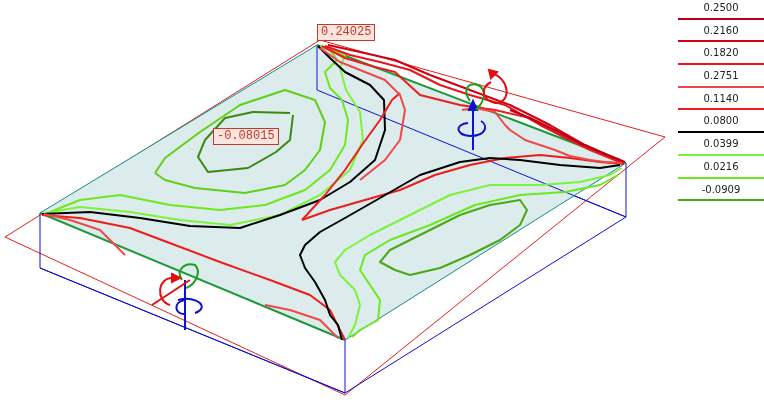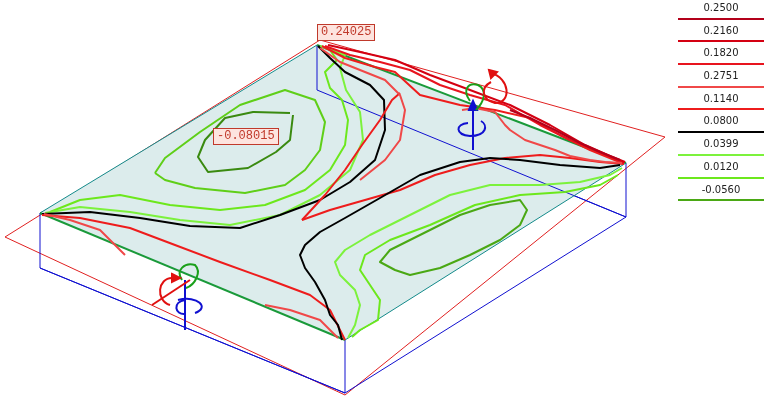--- a/index.html
+++ b/index.html
@@ -116,20 +116,20 @@
     </div>
   <div class="legend-item">
       <span class="legend-text">0.0800</span>
       <span class="legend-swatch" style="background:#000000"></span>
     </div>
   <div class="legend-item">
       <span class="legend-text">0.0399</span>
       <span class="legend-swatch" style="background:#7cf23c"></span>
     </div>
   <div class="legend-item">
-      <span class="legend-text">0.0120</span>
+      <span class="legend-text">0.0216</span>
       <span class="legend-swatch" style="background:#6ce81c"></span>
     </div>
   <div class="legend-item">
-      <span class="legend-text">-0.0560</span>
+      <span class="legend-text">-0.0909</span>
       <span class="legend-swatch" style="background:#4aa814"></span>
     </div>
 </div>
 
 </body></html>

